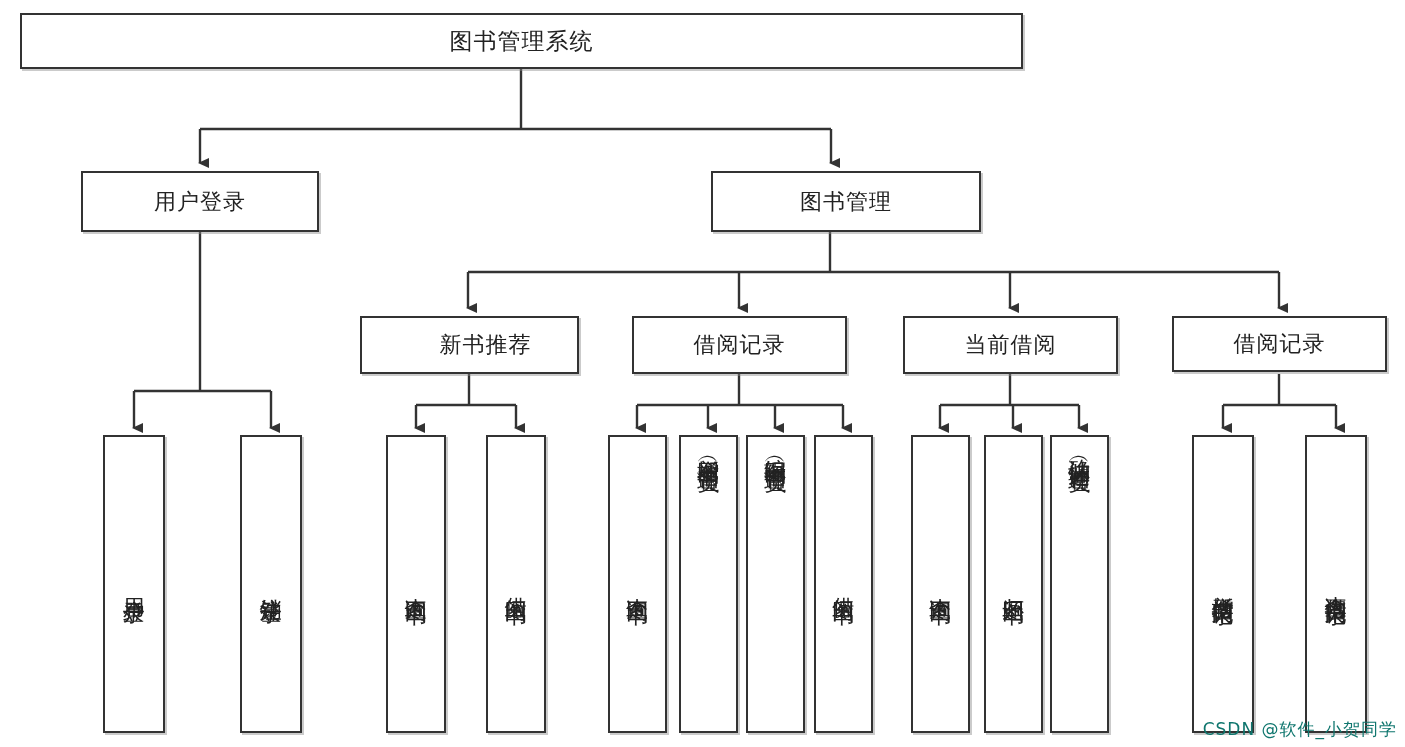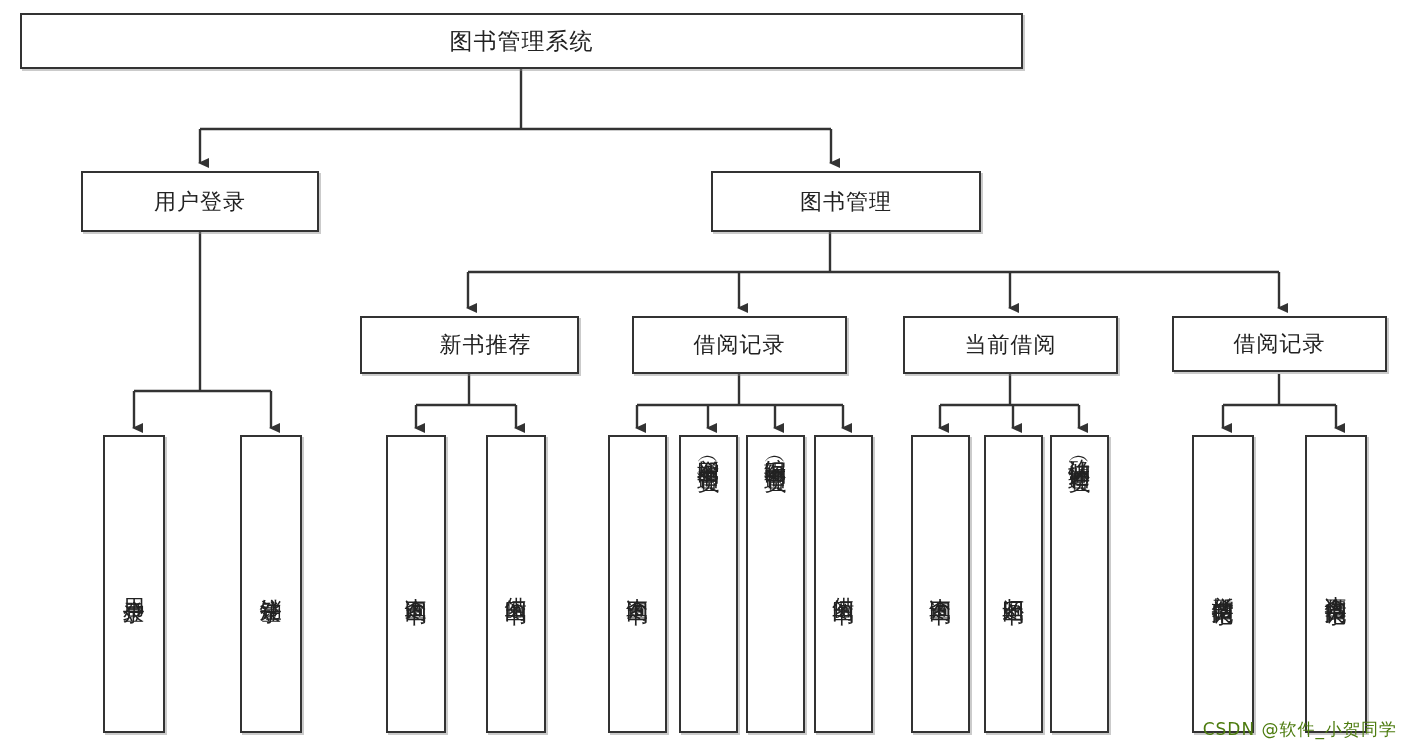--- a/index.html
+++ b/index.html
@@ -59,21 +59,21 @@
   }
   .node.vert.centered {
     align-items: center;
     padding-top: 0;
   }
   .watermark {
     position: absolute;
     right: 8px;
     bottom: 6px;
     font-size: 17px;
-    color: #4d7c0f;
+    color: #0f766e;
     letter-spacing: 1px;
     white-space: nowrap;
     margin-top: 40px;
   }
 </style>
 </head>
 <body>
 
 <div id="canvas">
 

